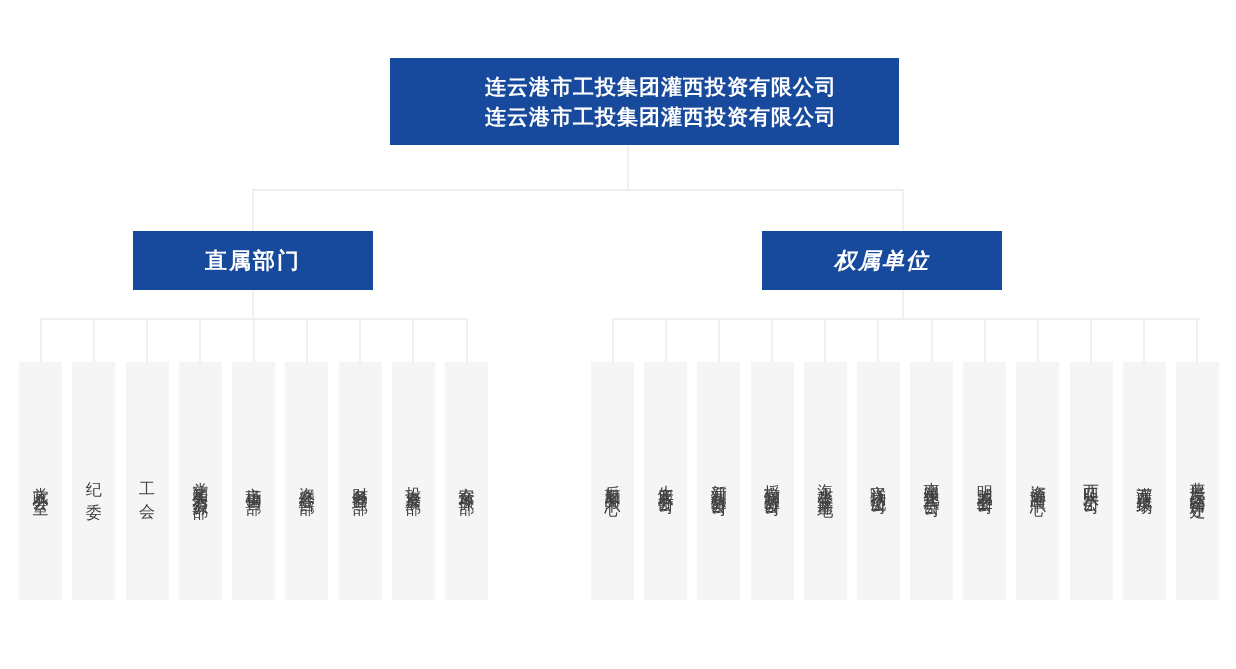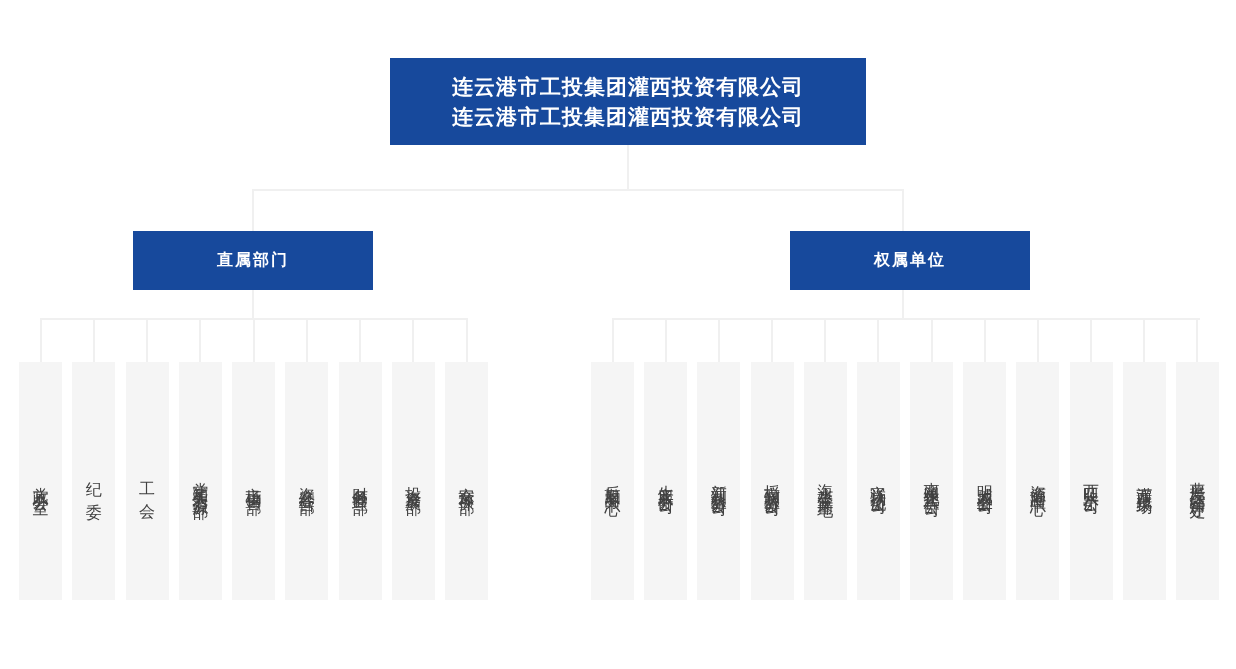--- a/index.html
+++ b/index.html
@@ -15,20 +15,21 @@
   .root-box {
     position: absolute;
     left: 390px; top: 58px;
     width: 476px; height: 87px;
     background: #17499c;
     color: #ffffff;
     display: flex;
     flex-direction: column;
     align-items: center;
     justify-content: center;
+    padding-left: 33px;
   }
   .root-box .line {
     font-size: 21px;
     font-weight: bold;
     line-height: 30px;
     letter-spacing: 1px;
     white-space: nowrap;
   }
   
   .cline { position: absolute; background: #f0f0f0; }
@@ -41,27 +42,27 @@
   
   .branch-header {
     position: absolute;
     top: 231px;
     width: 240px; height: 59px;
     background: #17499c;
     color: #ffffff;
     display: flex;
     align-items: center;
     justify-content: center;
-    font-size: 16px;
+    font-size: 22px;
     font-weight: bold;
     letter-spacing: 2px;
     white-space: nowrap;
   }
   .branch-header.left  { left: 133px; }
-  .branch-header.right { left: 790px; }
+  .branch-header.right { left: 762px; font-style: italic; }
   
   .group { position: absolute; top: 318px; }
   .group.left  { left: 19px;  width: 469px; }
   .group.right { left: 591px; width: 628px; }
   .group .g-hline {
     position: absolute;
     top: 0; left: 21.5px;
     height: 2px;
     background: #f0f0f0;
   }

